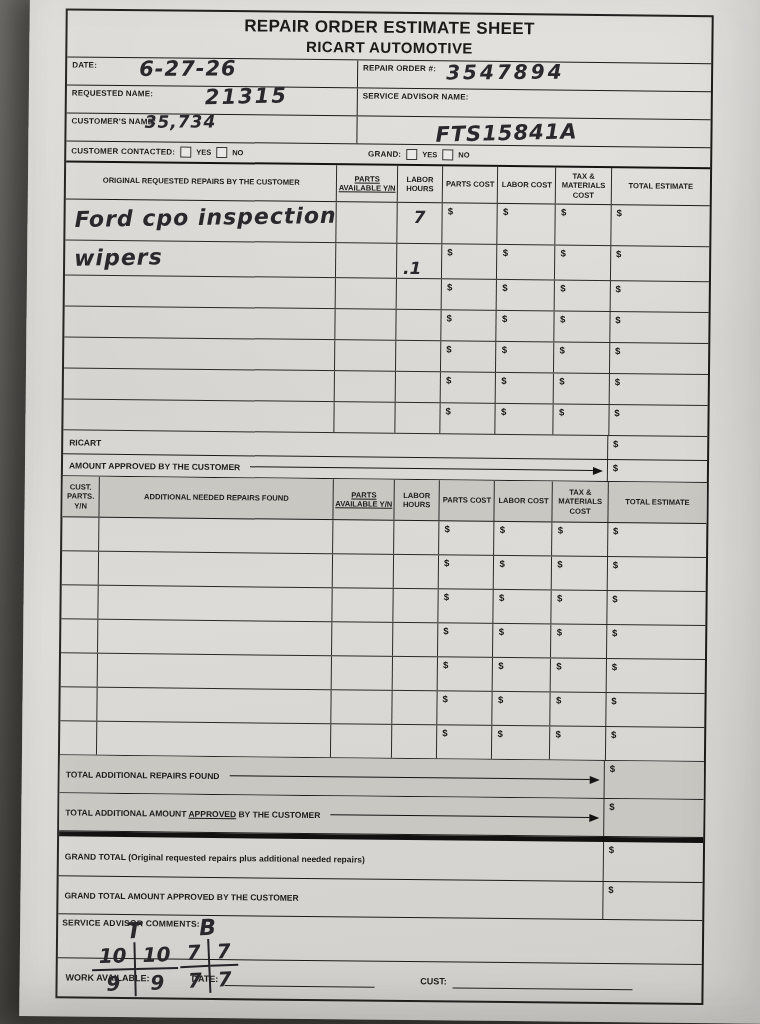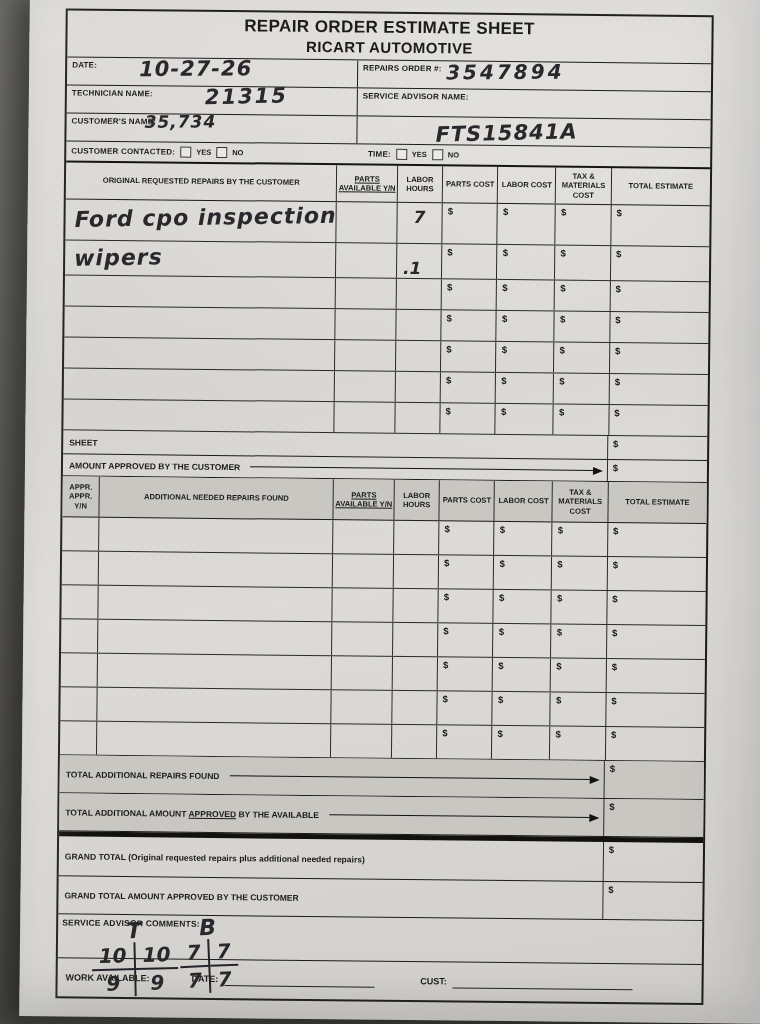--- a/index.html
+++ b/index.html
@@ -98,31 +98,31 @@
   <div class="formbox">
 
     <div class="title">
       <div class="t1">REPAIR ORDER ESTIMATE SHEET</div>
       <div class="t2">RICART AUTOMOTIVE</div>
     </div>
 
     <div class="frow">
       <div class="fcell l">
         <span class="lbl">DATE:</span>
-        <span class="hw hw-date">10-27-26</span>
+        <span class="hw hw-date">6-27-26</span>
       </div>
       <div class="fcell r">
-        <span class="lbl">REPAIRS ORDER #:</span>
+        <span class="lbl">REPAIR ORDER #:</span>
         <span class="hw hw-ro">3547894</span>
       </div>
     </div>
 
     <div class="frow">
       <div class="fcell l">
-        <span class="lbl">TECHNICIAN NAME:</span>
+        <span class="lbl">REQUESTED NAME:</span>
         <span class="hw hw-tech">21315</span>
       </div>
       <div class="fcell r">
         <span class="lbl">SERVICE ADVISOR NAME:</span>
       </div>
     </div>
 
     <div class="frow">
       <div class="fcell l">
         <span class="lbl">CUSTOMER'S NAME:</span>
@@ -135,21 +135,21 @@
 
     <div class="crow">
       <div class="seg segl">
         <span class="lbl">CUSTOMER CONTACTED:</span>
         <span class="cb"></span>
         <span class="cbl">YES</span>
         <span class="cb"></span>
         <span class="cbl">NO</span>
       </div>
       <div class="seg segr">
-        <span class="lbl">TIME:</span>
+        <span class="lbl">GRAND:</span>
         <span class="cb"></span>
         <span class="cbl">YES</span>
         <span class="cb"></span>
         <span class="cbl">NO</span>
       </div>
     </div>
 
     <div class="thead t1head">
       <div class="hc cell c-desc">ORIGINAL REQUESTED REPAIRS BY THE CUSTOMER</div>
       <div class="hc cell c-pa">PARTS AVAILABLE Y/N</div>
@@ -284,40 +284,40 @@
         <div class="cell c-tx">
               <i class="d">$</i>
             </div>
         <div class="cell c-te">
               <i class="d">$</i>
             </div>
       </div>
     </div>
 
     <div class="srow h23">
-      <span class="slbl">SHEET</span>
+      <span class="slbl">RICART</span>
       <span class="sp"></span>
       <span class="dcell">
             <i class="d">$</i>
           </span>
     </div>
 
     <div class="srow h21">
       <span class="slbl">AMOUNT APPROVED BY THE CUSTOMER</span>
       <span class="arr">
             <span class="shaft"></span>
             <span class="head"></span>
           </span>
       <span class="dcell">
             <i class="d">$</i>
           </span>
     </div>
 
     <div class="thead gray t2head">
-      <div class="hc cell c-ca">APPR. APPR. Y/N</div>
+      <div class="hc cell c-ca">CUST. PARTS. Y/N</div>
       <div class="hc cell c-desc2">ADDITIONAL NEEDED REPAIRS FOUND</div>
       <div class="hc cell c-pa">PARTS AVAILABLE Y/N</div>
       <div class="hc cell c-lh">LABOR HOURS</div>
       <div class="hc cell c-pc">PARTS COST</div>
       <div class="hc cell c-lc">LABOR COST</div>
       <div class="hc cell c-tx">TAX &amp; MATERIALS COST</div>
       <div class="hc cell c-te">TOTAL ESTIMATE</div>
     </div>
 
     <div class="t2body">
@@ -454,21 +454,21 @@
       <span class="arr">
             <span class="shaft"></span>
             <span class="head"></span>
           </span>
       <span class="dcell">
             <i class="d">$</i>
           </span>
     </div>
 
     <div class="srow grayband h37">
-      <span class="slbl"><span>TOTAL ADDITIONAL AMOUNT </span><span class="u">APPROVED</span><span> BY THE AVAILABLE</span></span>
+      <span class="slbl"><span>TOTAL ADDITIONAL AMOUNT </span><span class="u">APPROVED</span><span> BY THE CUSTOMER</span></span>
       <span class="arr">
             <span class="shaft"></span>
             <span class="head"></span>
           </span>
       <span class="dcell">
             <i class="d">$</i>
           </span>
     </div>
 
     <div class="thick"></div>

